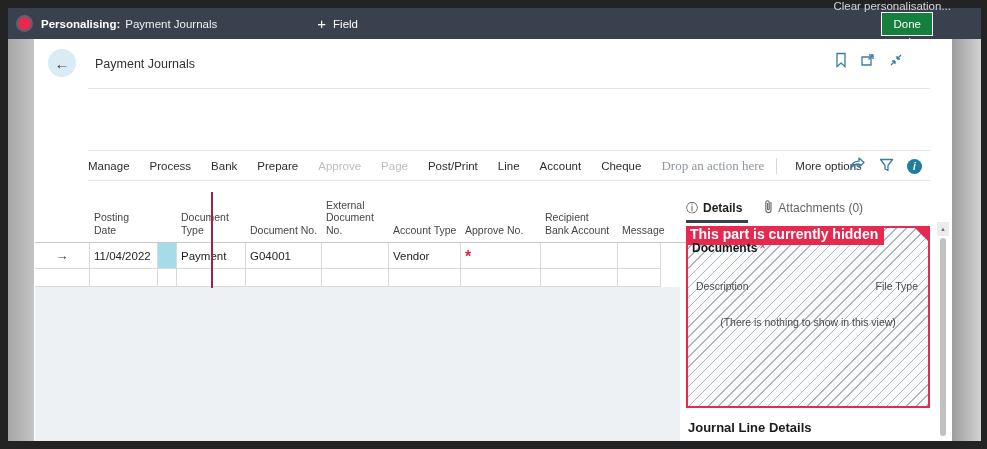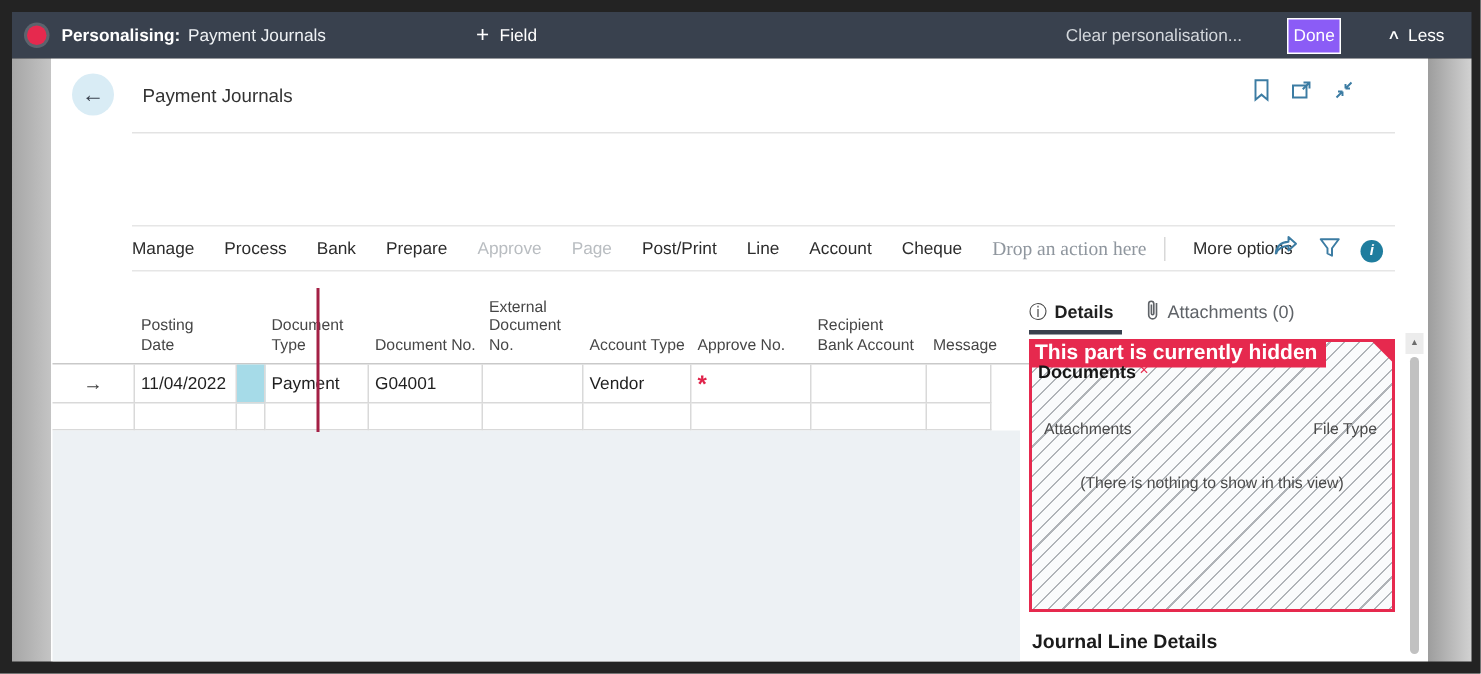--- a/index.html
+++ b/index.html
@@ -8,23 +8,23 @@
 
   .stage { position:absolute; inset:0; background:#232323; }
 
   
   .topbar { position:absolute; left:8px; top:8px; width:973px; height:31px; background:#39414e; display:flex; align-items:center; color:#fff; font-size:11.5px; }
   .record-dot { width:13px; height:13px; border-radius:50%; background:#e6294e; margin-left:10px; box-shadow:0 0 0 2px rgba(255,255,255,0.18); }
   .mode-label { font-weight:bold; margin-left:10px; }
   .mode-page { margin-left:5px; color:#eef1f4; }
   .add-field { display:flex; align-items:center; margin-left:100px; cursor:pointer; }
   .add-field .plus { font-size:15px; font-weight:400; margin-right:7px; }
-  .topbar-right { margin-left:auto; display:flex; align-items:center; }
+  .topbar-right { margin-left:auto; display:flex; align-items:center;flex-direction:column; }
   .clear-pers { color:#d3d7dc; margin-right:30px; cursor:pointer; }
-  .done-btn { background:#8b5cf6; border:1px solid #fff; color:#fff; width:36px; height:24px; font-size:11.5px; font-family:inherit; cursor:pointer; }
+  .done-btn { background:#15803d; border:1px solid #fff; color:#fff; width:52px; height:24px; font-size:11.5px; font-family:inherit; cursor:pointer; }
   .less-toggle { display:flex; align-items:center; margin-left:32px; margin-right:18px; cursor:pointer; }
   .less-toggle .chev { font-size:9px; margin-right:6px; transform:scaleX(1.4); display:inline-block; }
 
   
   .strip-left  { position:absolute; left:8px; top:39px; width:26px; height:402px; background:linear-gradient(90deg,#a6a6a6,#c4c4c4); }
   .strip-right { position:absolute; left:952px; top:39px; width:29px; height:402px; background:linear-gradient(90deg,#9d9d9d,#d2d2d2); }
 
   
   .content { position:absolute; left:34px; top:39px; width:918px; height:402px; background:#fff; overflow:hidden; }
 
@@ -241,21 +241,21 @@
     <div class="tab-underline"></div>
 
     <div class="hidden-box">
       <div class="hidden-badge">This part is currently hidden</div>
       <div class="corner-tri"></div>
       <div class="part-title">
         <span>Documents</span>
         <span class="rm">✕</span>
       </div>
       <div class="list-heads">
-        <span>Attachments</span>
+        <span>Description</span>
         <span>File Type</span>
       </div>
       <div class="empty-msg">(There is nothing to show in this view)</div>
     </div>
 
     <div class="section-title">Journal Line Details</div>
 
     <div class="panel-scroll">
       <div class="ps-btn">
           <span>▲</span>

